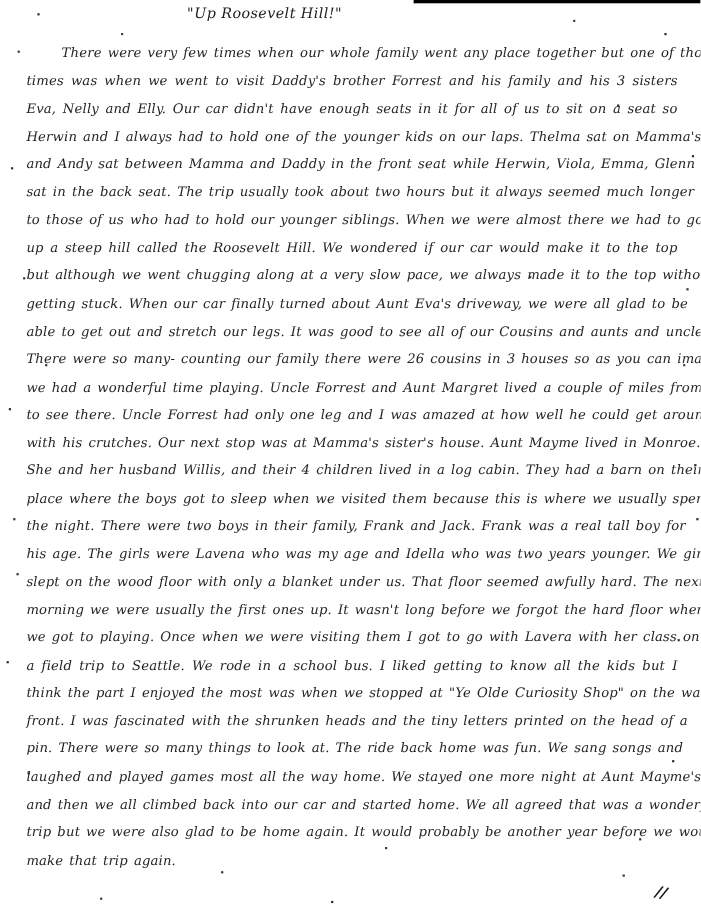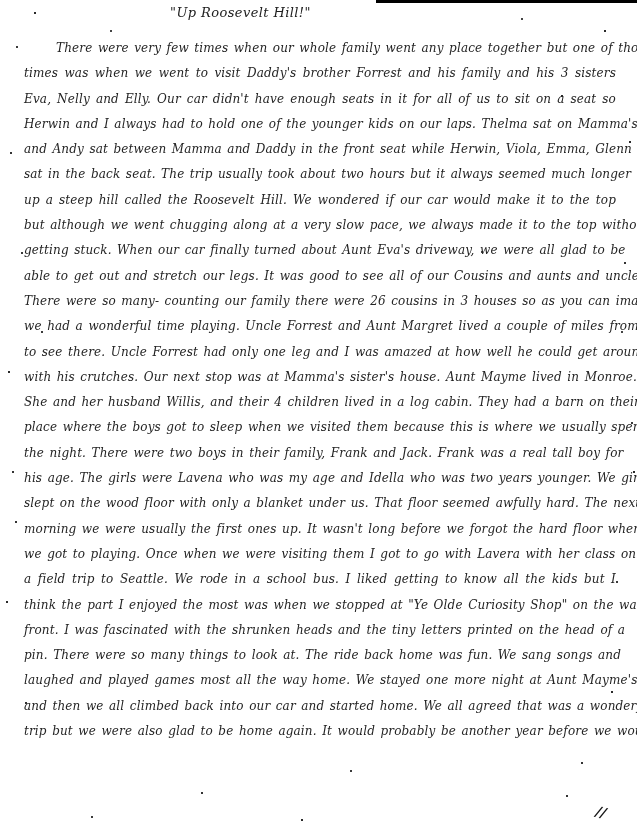--- a/index.html
+++ b/index.html
@@ -97,20 +97,21 @@
   <div class="edge-line"></div>
   <div class="speckles"></div>
   <div class="title">"Up Roosevelt Hill!"</div>
   <div class="body">
       <div class="line">There were very few times when our whole family went any place together but one of those</div>
       <div class="line">times was when we went to visit Daddy's brother Forrest and his family and his 3 sisters</div>
       <div class="line">Eva, Nelly and Elly. Our car didn't have enough seats in it for all of us to sit on a seat so</div>
       <div class="line">Herwin and I always had to hold one of the younger kids on our laps. Thelma sat on Mamma's lap</div>
       <div class="line">and Andy sat between Mamma and Daddy in the front seat while Herwin, Viola, Emma, Glenn and I</div>
       <div class="line">sat in the back seat. The trip usually took about two hours but it always seemed much longer</div>
+      <div class="line">to those of us who had to hold our younger siblings. When we were almost there we had to go</div>
       <div class="line">up a steep hill called the Roosevelt Hill. We wondered if our car would make it to the top</div>
       <div class="line">but although we went chugging along at a very slow pace, we always made it to the top without</div>
       <div class="line">getting stuck. When our car finally turned about Aunt Eva's driveway, we were all glad to be</div>
       <div class="line">able to get out and stretch our legs. It was good to see all of our Cousins and aunts and uncles.</div>
       <div class="line">There were so many- counting our family there were 26 cousins in 3 houses so as you can imagine</div>
       <div class="line">we had a wonderful time playing. Uncle Forrest and Aunt Margret lived a couple of miles from</div>
       <div class="line">to see there. Uncle Forrest had only one leg and I was amazed at how well he could get around</div>
       <div class="line">with his crutches. Our next stop was at Mamma's sister's house. Aunt Mayme lived in Monroe.</div>
       <div class="line">She and her husband Willis, and their 4 children lived in a log cabin. They had a barn on their</div>
       <div class="line">place where the boys got to sleep when we visited them because this is where we usually spent</div>
@@ -119,15 +120,16 @@
       <div class="line">slept on the wood floor with only a blanket under us. That floor seemed awfully hard. The next</div>
       <div class="line">morning we were usually the first ones up. It wasn't long before we forgot the hard floor when</div>
       <div class="line">we got to playing. Once when we were visiting them I got to go with Lavera with her class on</div>
       <div class="line">a field trip to Seattle. We rode in a school bus. I liked getting to know all the kids but I</div>
       <div class="line">think the part I enjoyed the most was when we stopped at "Ye Olde Curiosity Shop" on the water-</div>
       <div class="line">front. I was fascinated with the shrunken heads and the tiny letters printed on the head of a</div>
       <div class="line">pin. There were so many things to look at. The ride back home was fun. We sang songs and</div>
       <div class="line">laughed and played games most all the way home. We stayed one more night at Aunt Mayme's house</div>
       <div class="line">and then we all climbed back into our car and started home. We all agreed that was a wonderful</div>
       <div class="line">trip but we were also glad to be home again. It would probably be another year before we would</div>
+      <div class="line">make that trip again.</div>
     </div>
   <div class="ink-mark">//</div>
 </div>
 
 </body></html>

